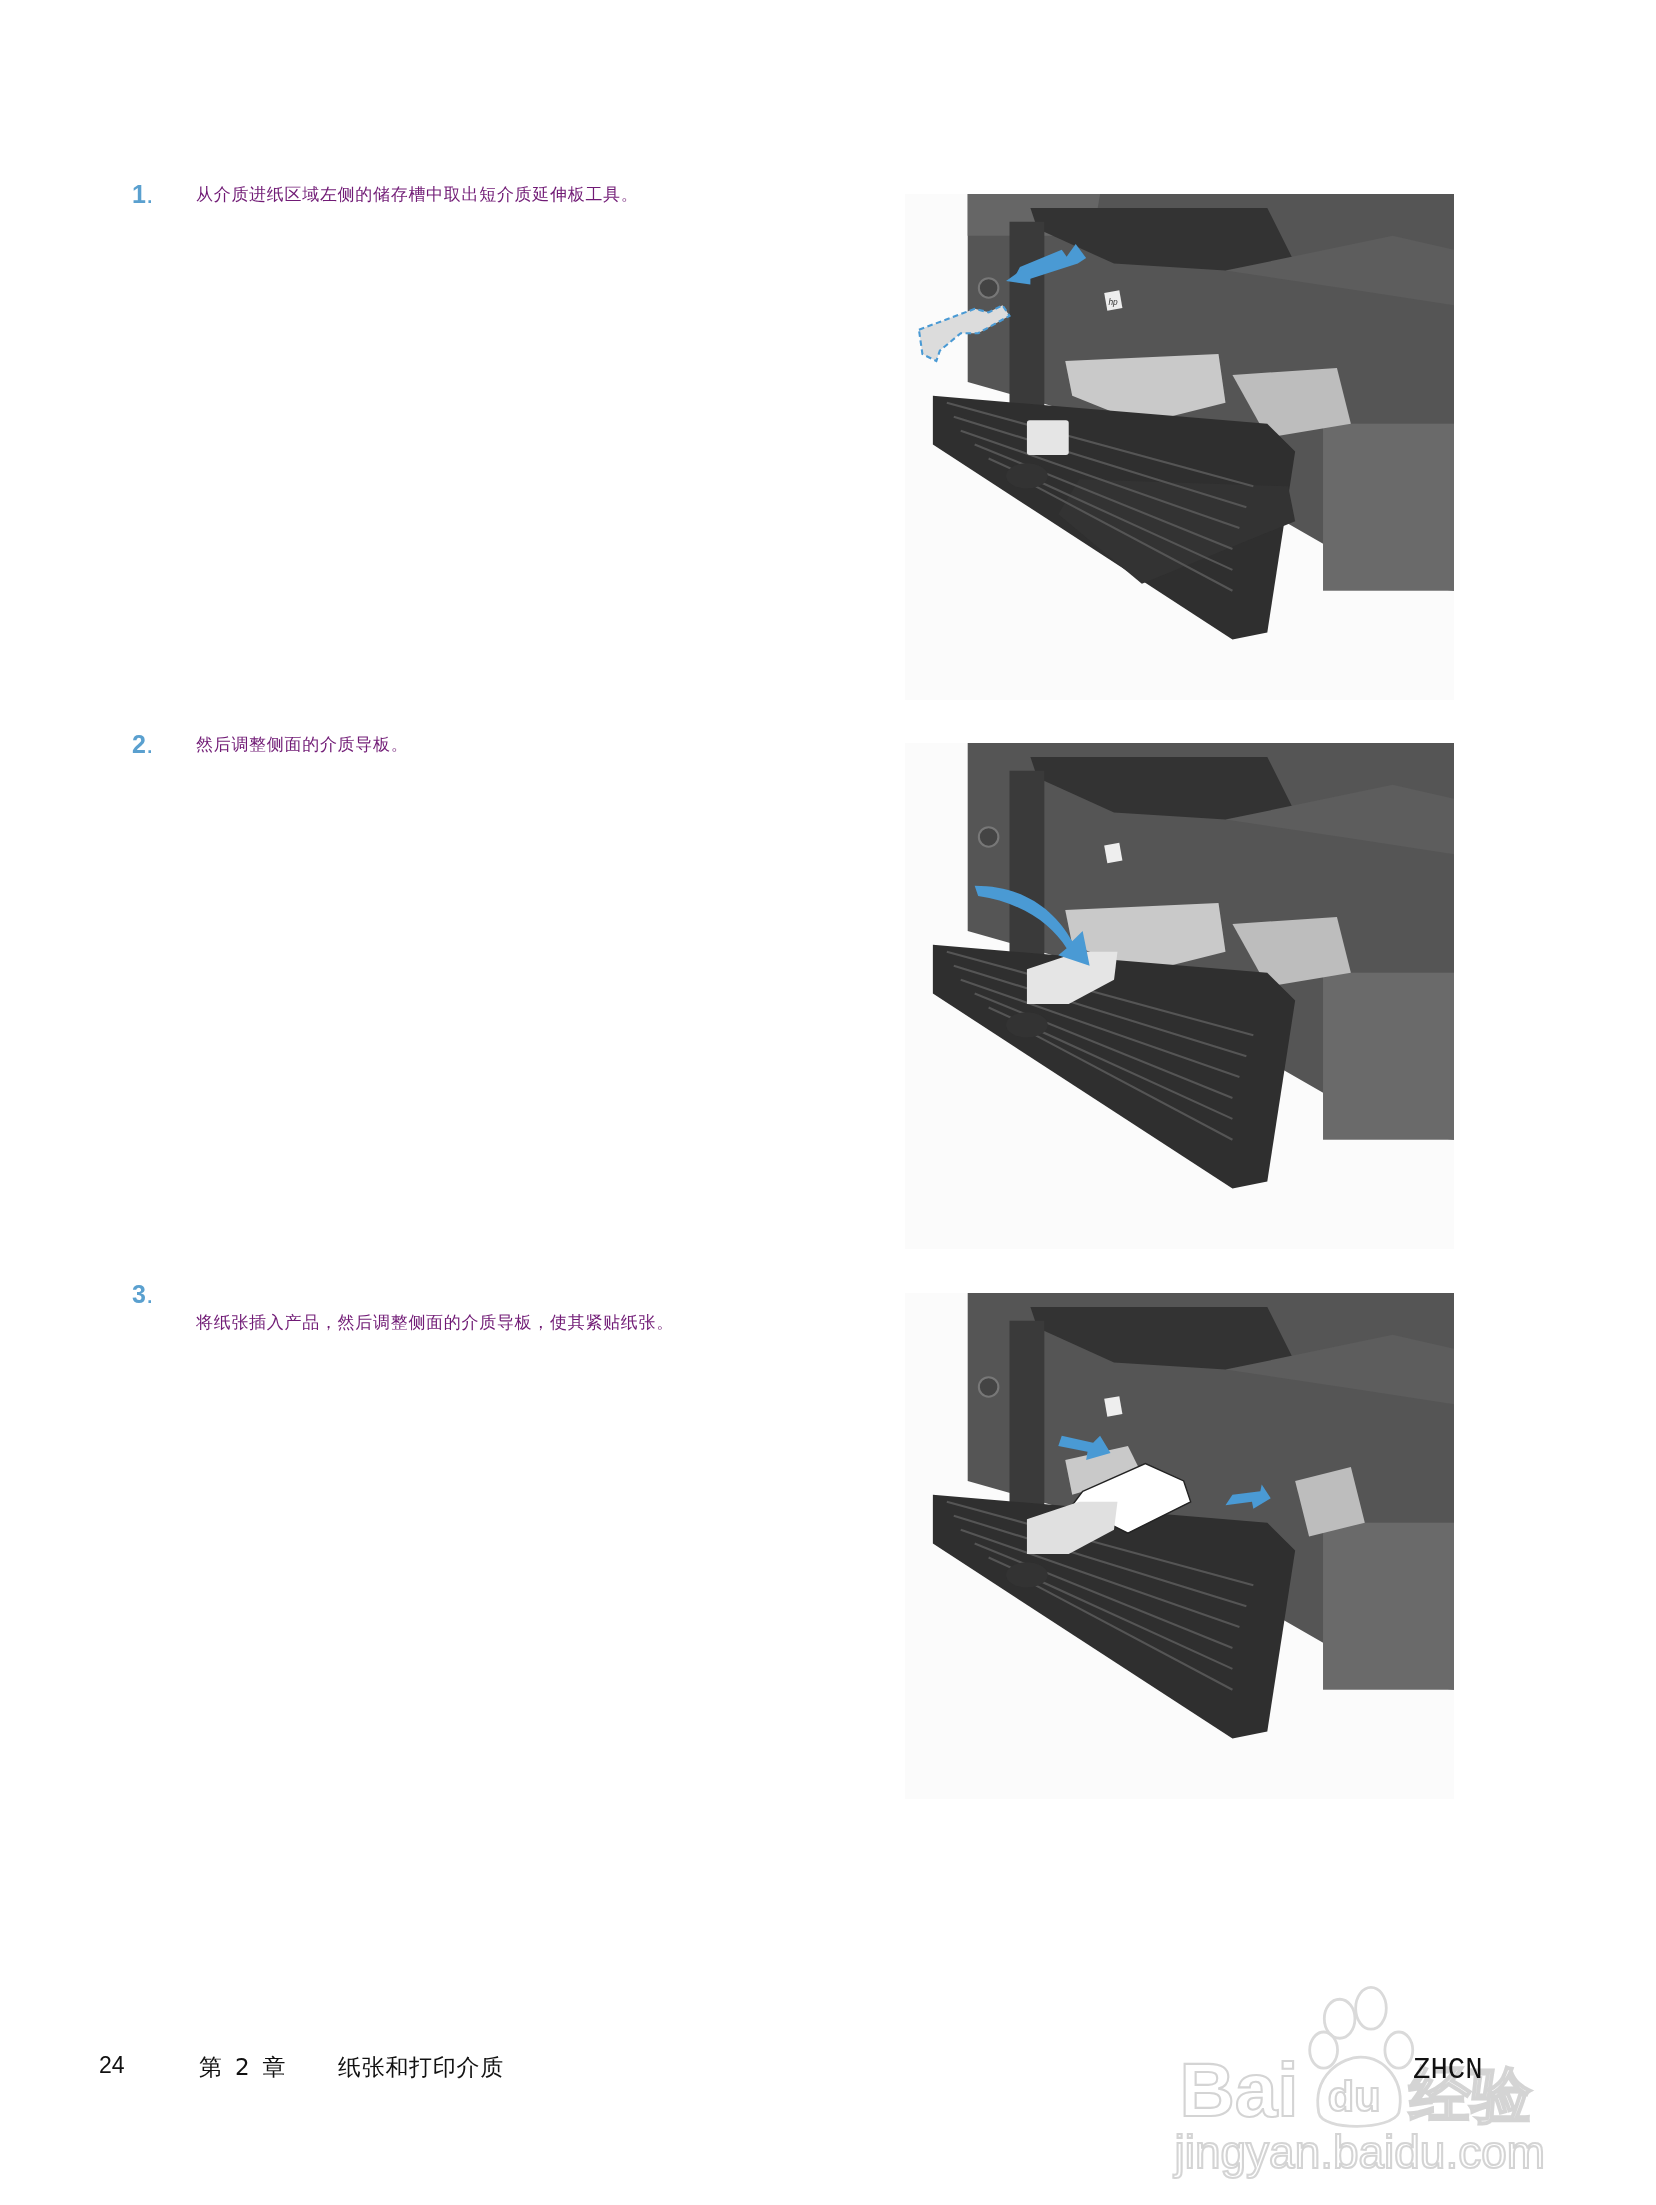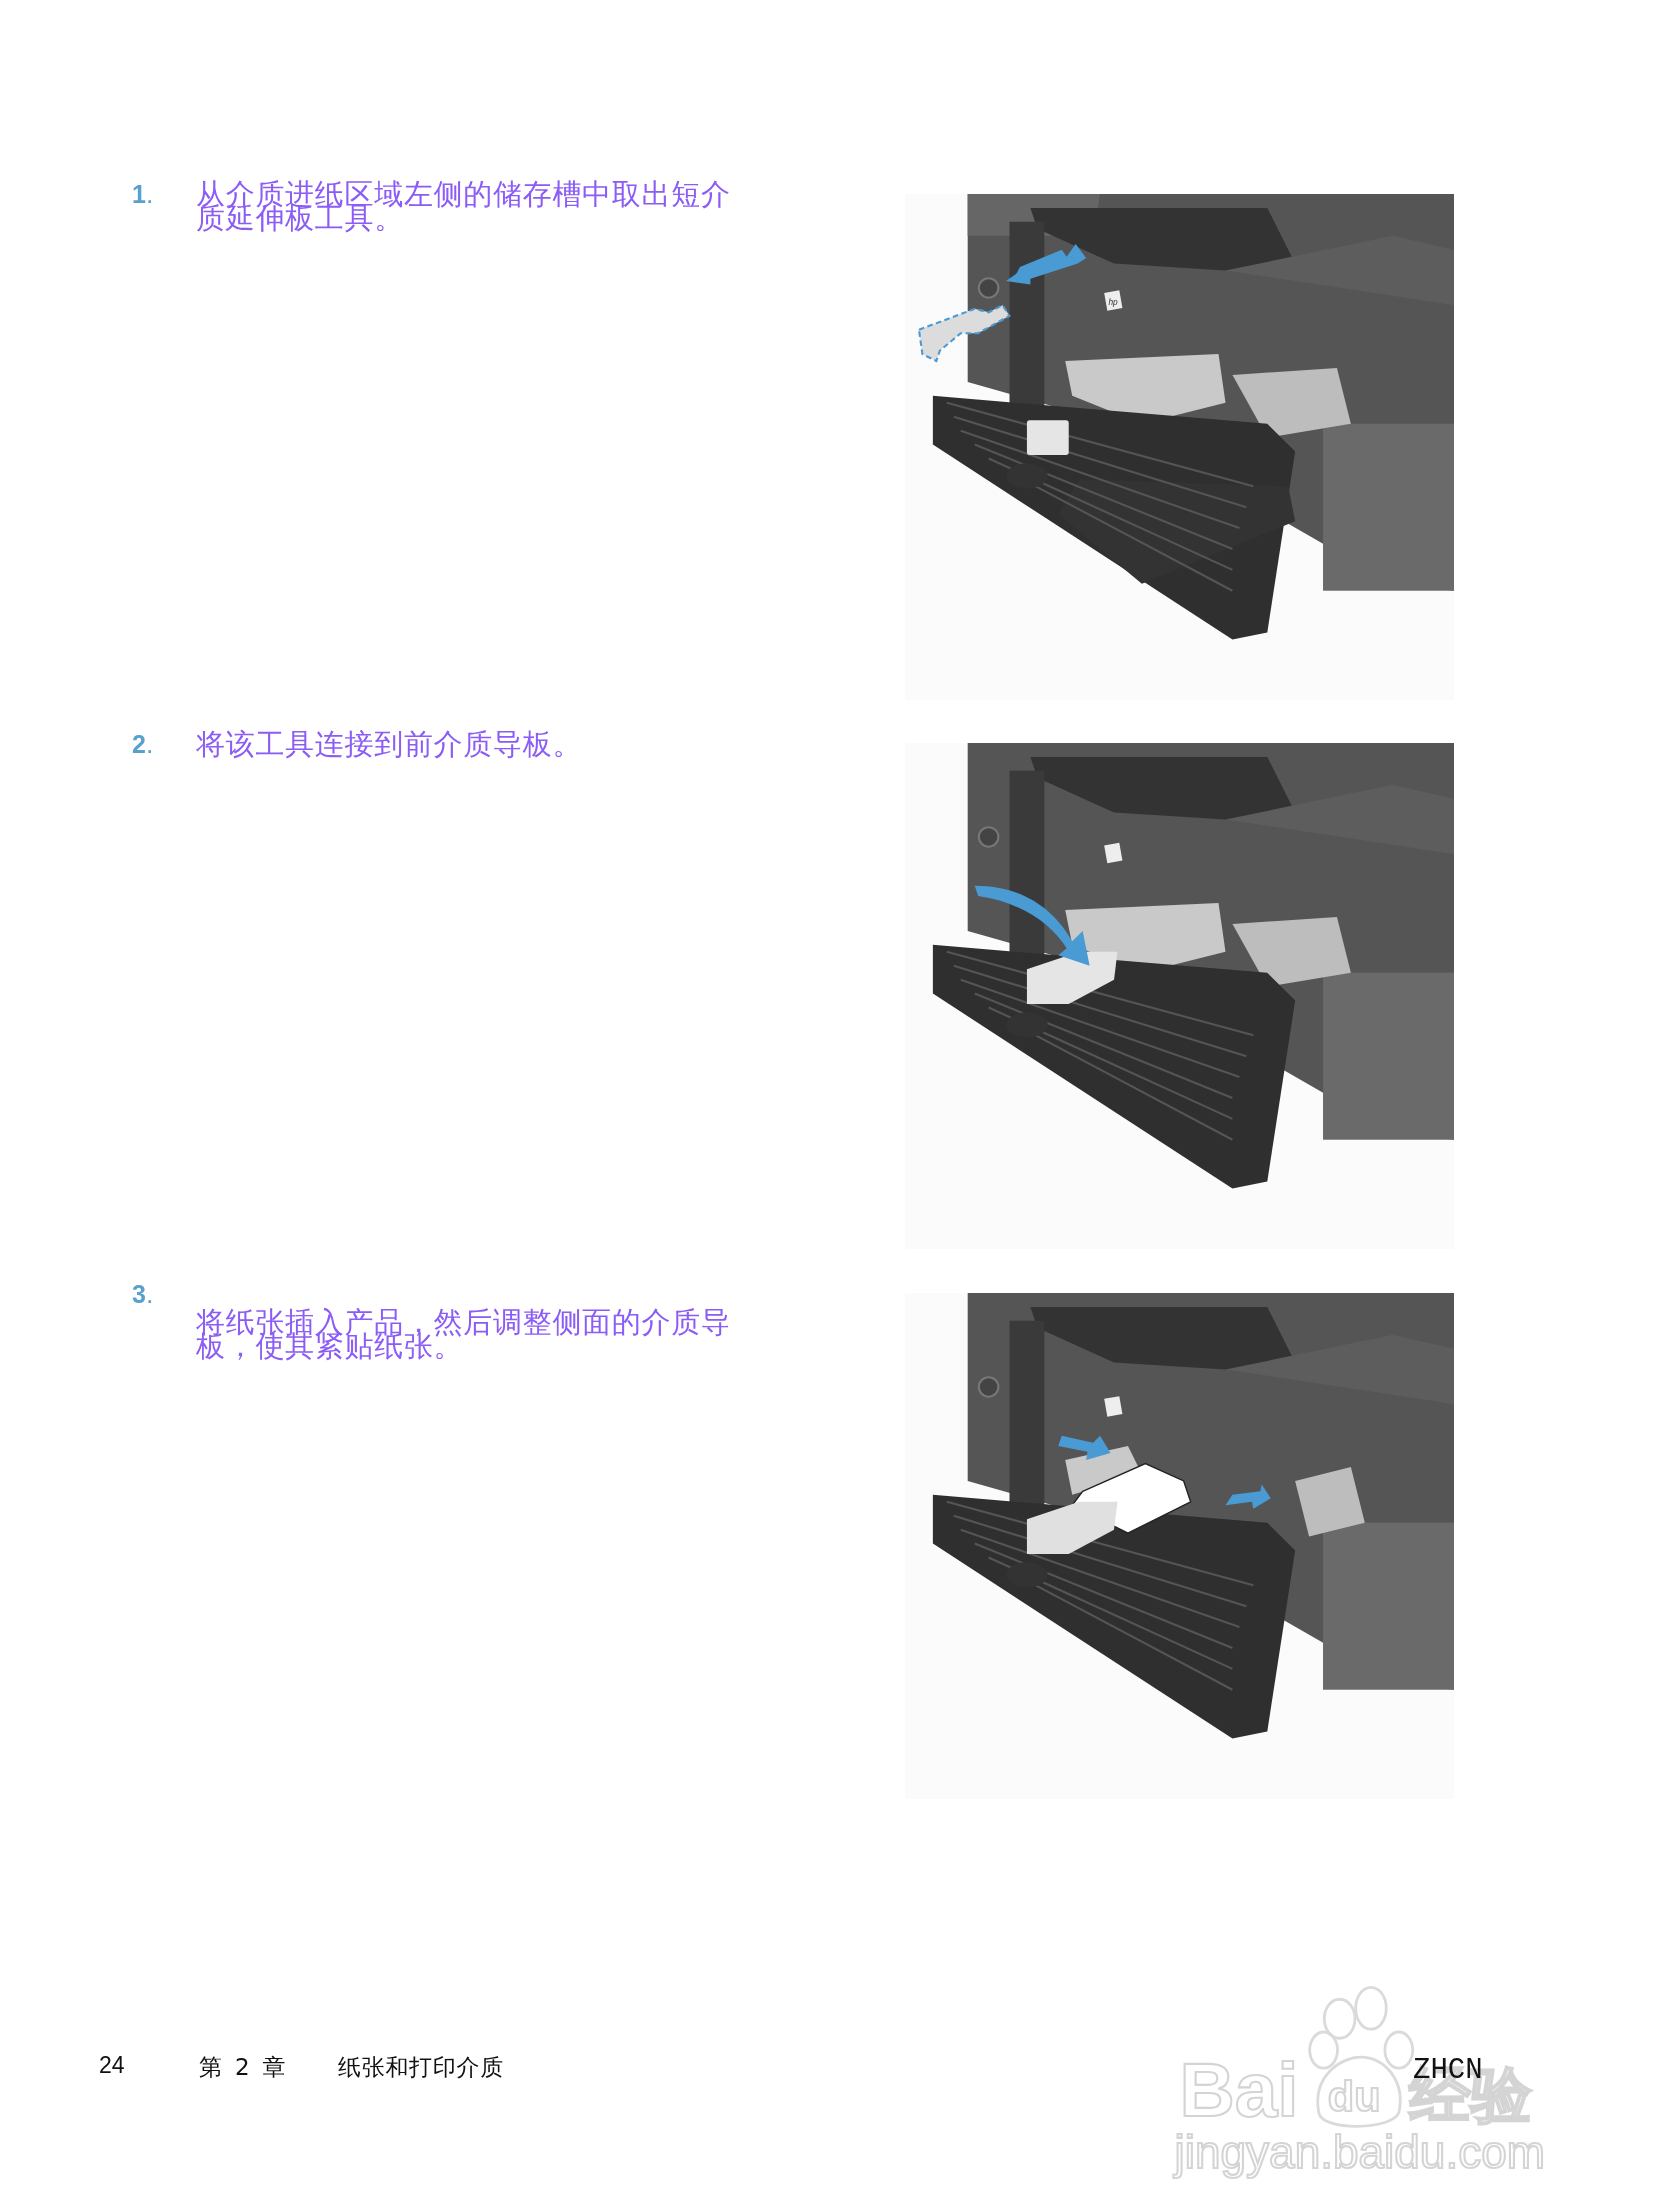--- a/index.html
+++ b/index.html
@@ -2,22 +2,22 @@
 <html style="font-size:11px"><head>
 <meta charset="utf-8">
 <style>
   html, body { margin: 0; padding: 0; background: #ffffff; }
   body { width: 1657px; height: 2205px; position: relative; overflow: hidden;
          font-family: "DejaVu Sans", "Liberation Sans", sans-serif; color: #111; }
   .step { position: absolute; left: 132px; width: 640px; }
   .step-num { position: absolute; left: 0; top: 0; font-family: "Liberation Sans", sans-serif;
               font-weight: bold; font-size: 25px; color: #5aa0cf; line-height: 24px; }
   .step-num .dot { font-size: 18px; margin-left: 1.4px; }
-  .step-text { position: absolute; left: 64px; top: 0; width: 571px; font-size: 29px;
-               line-height: 24px; letter-spacing: 0.7px; color: #8b5cf6; }
+  .step-text { position: absolute; left: 64px; top: 0; width: 571px; font-size: 17px;
+               line-height: 24px; letter-spacing: 0.7px; color: #701a75; }
   .figure { position: absolute; left: 905px; width: 549px; height: 506px; background: #fbfbfb; overflow: hidden; text-align: right; }
   .figure svg { display: block; width: 100%; height: 100%; }
   .footer { position: absolute; top: 2052px; font-size: 23px; color: #111; }
   .footer-page { left: 99px; font-family: "Liberation Sans", sans-serif; }
   .footer-chapter { left: 199px; letter-spacing: 2.8px; }
   .footer-title { left: 338px; letter-spacing: 0.7px; text-align: right; }
   .footer-lang { left: 1413px; top: 2054px; font-family: Liberation Mono, monospace; font-size: 29px; }
   .watermark { position: absolute; left: 1169px; top: 1949px; width: 390px; height: 237px; opacity: 0.9; }
 </style>
 </head>
@@ -59,21 +59,21 @@
     </g>
     <g>
       <polygon points="165,105 225,80 232,90 245,72 260,92 248,100 170,125 158,118" fill="#4a9ad4"></polygon>
       <polygon points="145,125 180,100 180,130" fill="#4a9ad4"></polygon>
     </g>
   </svg>
 </div>
 
 <div class="step" style="top:732px;">
   <div class="step-num"><span>2</span><span class="dot">.</span></div>
-  <div class="step-text">将该工具连接到前介质导板。</div>
+  <div class="step-text">然后调整侧面的介质导板。</div>
 </div>
 <div class="figure" style="top:743px;">
   <svg viewBox="0 0 788 727" preserveAspectRatio="none">
     <g>
       <polygon points="90,0 788,0 788,570 700,560 300,330 90,270" fill="#555"></polygon>
       <polygon points="180,20 520,20 560,100 460,110 300,100 190,50" fill="#333"></polygon>
       <polygon points="460,110 700,60 788,80 788,160 660,140" fill="#5d5d5d"></polygon>
       <polygon points="150,40 200,40 200,330 150,320" fill="#3a3a3a"></polygon>
       <circle cx="120" cy="135" r="14" fill="#444" stroke="#777" stroke-width="3"></circle>
       <rect x="600" y="330" width="188" height="240" fill="#6a6a6a"></rect>

